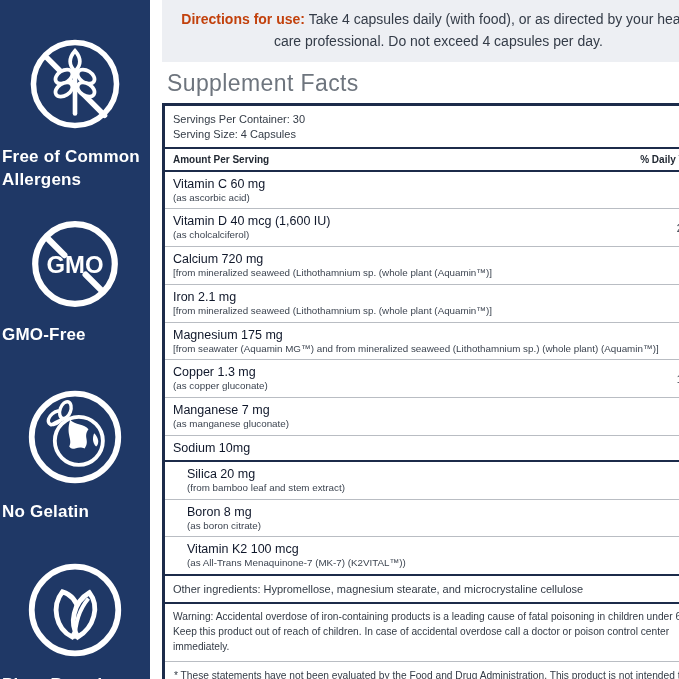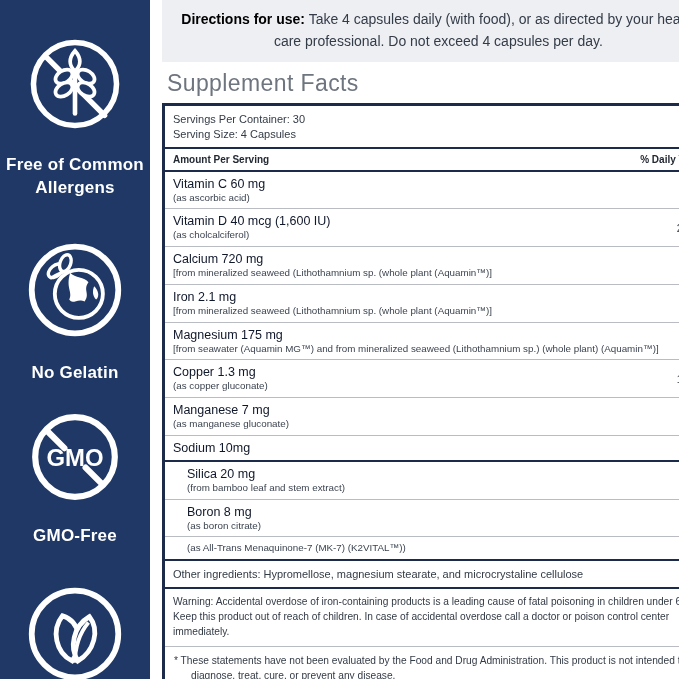--- a/index.html
+++ b/index.html
@@ -16,36 +16,36 @@
     background:#1f3866;
     display:flex; flex-direction:column; align-items:center;
   }
   .badge { display:flex; flex-direction:column; align-items:center; }
   .badge-1 { margin-top:36px; }
   .badge-2 { margin-top:26px; }
   .badge-3 { margin-top:40px; }
   .badge-4 { margin-top:36px; }
   .badge svg { display:block; }
   .badge-label {
-    margin-top:22px; width:146px;
+    margin-top:14px; width:146px;
     color:#ffffff; font-weight:bold; font-size:17px; line-height:1.35;
-    text-align:center; letter-spacing:0.2px;
+    letter-spacing:0.2px;
   }
 
   
   .main { flex:1; display:flex; flex-direction:column; padding-left:12px; }
 
   .directions {
     background:#edeff3;
     min-height:62px;
     display:flex; align-items:center; justify-content:center;
     padding:9px 16px;
     font-size:14px; line-height:1.55; color:#343c48; text-align:center;
   }
-  .directions b { color:#000000; }
+  .directions b { color:#c2410c; }
 
   .sf-title {
     font-size:23px; font-weight:400; color:#6e757e;
     letter-spacing:0.4px; padding:8px 0 6px 5px;
   }
 
   .label-body {
     flex:1;
     border-left:3px solid #1c2b4a;
     border-top:3px solid #1c2b4a;
@@ -103,43 +103,43 @@
       <line x1="52" y1="36" x2="52" y2="84" stroke="#fff" stroke-width="5" stroke-linecap="round"></line>
       <path d="M52 16 C45 24 45 32 52 38 C59 32 59 24 52 16 Z" fill="#1f3866" stroke="#fff" stroke-width="4"></path>
       <ellipse cx="40" cy="44" rx="10" ry="6.5" transform="rotate(-32 40 44)" fill="#1f3866" stroke="#fff" stroke-width="4"></ellipse>
       <ellipse cx="64" cy="44" rx="10" ry="6.5" transform="rotate(32 64 44)" fill="#1f3866" stroke="#fff" stroke-width="4"></ellipse>
       <ellipse cx="40" cy="58" rx="10" ry="6.5" transform="rotate(-32 40 58)" fill="#1f3866" stroke="#fff" stroke-width="4"></ellipse>
       <ellipse cx="64" cy="58" rx="10" ry="6.5" transform="rotate(32 64 58)" fill="#1f3866" stroke="#fff" stroke-width="4"></ellipse>
     </svg>
     <div class="badge-label">Free of Common Allergens</div>
   </div>
 
+  <div class="badge badge-2">
+    <svg width="92" height="92" viewBox="0 0 104 104">
+      <circle cx="52" cy="52" r="45" fill="none" stroke="#fff" stroke-width="7"></circle>
+      <line x1="22" y1="24" x2="40" y2="42" stroke="#fff" stroke-width="7" stroke-linecap="round"></line>
+      <line x1="64" y1="64" x2="83" y2="83" stroke="#fff" stroke-width="7" stroke-linecap="round"></line>
+      <text x="52" y="62" text-anchor="middle" font-family="Liberation Sans, DejaVu Sans, sans-serif" font-size="27" font-weight="bold" fill="#fff">GMO</text>
+    </svg>
+    <div class="badge-label">GMO-Free</div>
+  </div>
+
   <div class="badge badge-3">
     <svg width="100" height="100" viewBox="0 0 104 104">
       <circle cx="52" cy="52" r="45" fill="none" stroke="#fff" stroke-width="6"></circle>
       <circle cx="56" cy="56" r="25" fill="none" stroke="#fff" stroke-width="4"></circle>
       <path d="M47 34 C52 40 62 38 66 44 C60 52 68 56 62 64 C54 60 50 68 46 62 C50 54 42 50 47 34 Z" fill="#fff"></path>
       <path d="M72 48 C76 52 78 58 74 62 C70 58 70 52 72 48 Z" fill="#fff"></path>
       <ellipse cx="32" cy="32" rx="9" ry="5.5" transform="rotate(-40 32 32)" fill="#1f3866" stroke="#fff" stroke-width="3.5"></ellipse>
       <ellipse cx="42" cy="24" rx="9" ry="5.5" transform="rotate(-70 42 24)" fill="#1f3866" stroke="#fff" stroke-width="3.5"></ellipse>
       <path d="M26 40 Q36 34 44 32" fill="none" stroke="#fff" stroke-width="3"></path>
     </svg>
     <div class="badge-label">No Gelatin</div>
   </div>
 
-  <div class="badge badge-2">
-    <svg width="92" height="92" viewBox="0 0 104 104">
-      <circle cx="52" cy="52" r="45" fill="none" stroke="#fff" stroke-width="7"></circle>
-      <line x1="22" y1="24" x2="40" y2="42" stroke="#fff" stroke-width="7" stroke-linecap="round"></line>
-      <line x1="64" y1="64" x2="83" y2="83" stroke="#fff" stroke-width="7" stroke-linecap="round"></line>
-      <text x="52" y="62" text-anchor="middle" font-family="Liberation Sans, DejaVu Sans, sans-serif" font-size="27" font-weight="bold" fill="#fff">GMO</text>
-    </svg>
-    <div class="badge-label">GMO-Free</div>
-  </div>
-
   <div class="badge badge-4">
     <svg width="100" height="100" viewBox="0 0 104 104">
       <circle cx="52" cy="52" r="45" fill="none" stroke="#fff" stroke-width="6"></circle>
       <path d="M49 80 C32 72 27 48 39 33 C58 39 61 64 49 80 Z" fill="#1f3866" stroke="#fff" stroke-width="5"></path>
       <path d="M55 80 C46 66 50 44 67 34 C78 48 72 70 55 80 Z" fill="#1f3866" stroke="#fff" stroke-width="5"></path>
       <path d="M52 82 C52 68 56 52 66 40" fill="none" stroke="#fff" stroke-width="4"></path>
     </svg>
     <div class="badge-label">Plant-Based</div>
   </div>
 
@@ -223,20 +223,21 @@
 
   </div>
 
   <div class="row">
     <div class="row-name">Boron 8 mg</div>
     <div class="row-note">(as boron citrate)</div>
 
   </div>
 
   <div class="row">
+    <div class="row-name">Vitamin K2 100 mcg</div>
     <div class="row-note">(as All-Trans Menaquinone-7 (MK-7) (K2VITAL™))</div>
 
   </div>
 </div>
 
     <div class="other-ingredients">Other ingredients: Hypromellose, magnesium stearate, and microcrystaline cellulose</div>
 
     <div class="warning">Warning: Accidental overdose of iron-containing products is a leading cause of fatal poisoning in children under 6. Keep this product out of reach of children. In case of accidental overdose call a doctor or poison control center immediately.</div>
 
     <div class="footnote">* These statements have not been evaluated by the Food and Drug Administration. This product is not intended to diagnose, treat, cure, or prevent any disease.</div>

